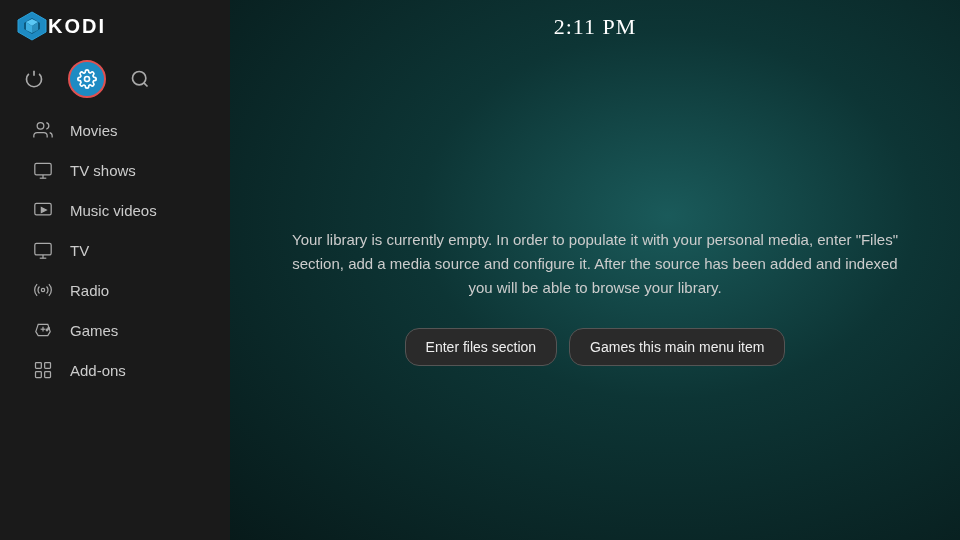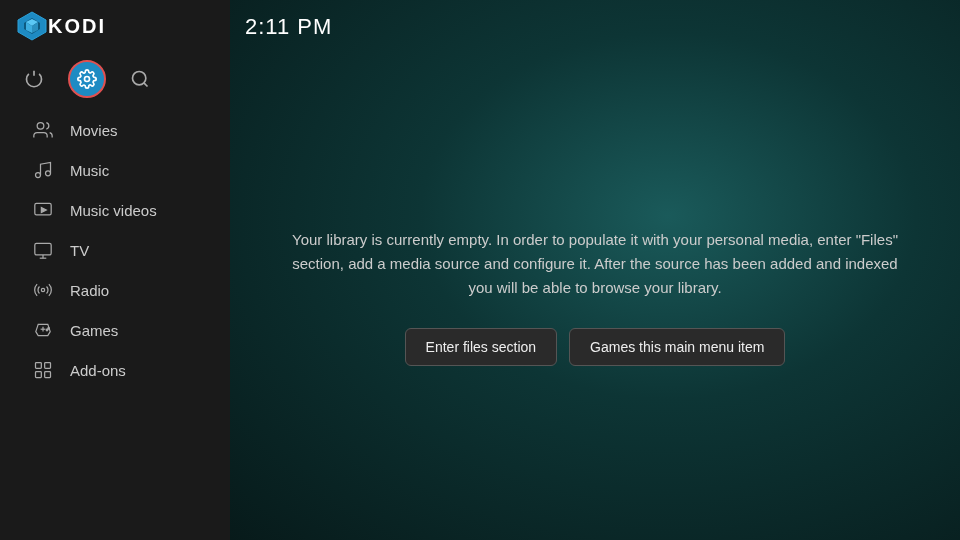--- a/index.html
+++ b/index.html
@@ -109,22 +109,23 @@
       flex: 1;
       height: 540px;
       background: radial-gradient(ellipse at 60% 40%, #1a5a5a 0%, #0d3535 40%, #071a1a 100%);
       display: flex;
       flex-direction: column;
       position: relative;
     }
 
     .topbar {
       display: flex;
-      justify-content: flex-start;
+      justify-content: center;
       padding: 14px 15px;
+      font-family: Liberation Serif, serif;
     }
 
     .time-display {
       color: #fff;
       font-size: 22px;
       font-weight: 300;
       letter-spacing: 1px;
     }
 
     .content-area {
@@ -150,21 +151,21 @@
       gap: 12px;
     }
 
     .action-btn {
       background: #2a2a2a;
       color: #eee;
       border: 1px solid #555;
       padding: 10px 20px;
       font-size: 14px;
       cursor: pointer;
-      border-radius: 6px;
+      border-radius: 14px;
     }
   </style>
 </head>
 <body>
 
 <div class="sidebar">
   <div class="sidebar-header">
     <div class="kodi-logo">
       <svg class="kodi-icon-svg" viewBox="0 0 32 32">
         <polygon points="16,2 30,10 30,22 16,30 2,22 2,10" fill="#1e8bc3" stroke="#2aa0d8" stroke-width="1"></polygon>
@@ -204,31 +205,31 @@
         <svg width="20" height="20" viewBox="0 0 24 24" fill="none" stroke="#aaa" stroke-width="1.5">
           <path d="M17 21v-2a4 4 0 0 0-4-4H5a4 4 0 0 0-4 4v2"></path>
           <circle cx="9" cy="7" r="4"></circle>
           <path d="M23 21v-2a4 4 0 0 0-3-3.87"></path>
           <path d="M16 3.13a4 4 0 0 1 0 7.75"></path>
         </svg>
       </div>
       <span class="nav-item-label">Movies</span>
     </div>
 
-
-    <div class="nav-item">
-      <div class="nav-item-icon">
-        <svg width="20" height="20" viewBox="0 0 24 24" fill="none" stroke="#aaa" stroke-width="1.5">
-          <path d="M9 18V5l12-2v13"></path>
-          <circle cx="6" cy="18" r="3"></circle>
-          <circle cx="18" cy="16" r="3"></circle>
-        </svg>
-      </div>
-      <span class="nav-item-label">Music</span>
-    </div>
+    <div class="nav-item">
+      <div class="nav-item-icon">
+        <svg width="20" height="18" viewBox="0 0 24 22" fill="none" stroke="#aaa" stroke-width="1.5">
+          <rect x="2" y="3" width="20" height="14" rx="2"></rect>
+          <line x1="8" y1="21" x2="16" y2="21"></line>
+          <line x1="12" y1="17" x2="12" y2="21"></line>
+        </svg>
+      </div>
+      <span class="nav-item-label">TV shows</span>
+    </div>
+
 
     <div class="nav-item">
       <div class="nav-item-icon">
         <svg width="20" height="18" viewBox="0 0 24 22" fill="none" stroke="#aaa" stroke-width="1.5">
           <rect x="2" y="3" width="20" height="14" rx="2"></rect>
           <polygon points="10,8 16,11 10,14" fill="#aaa"></polygon>
         </svg>
       </div>
       <span class="nav-item-label">Music videos</span>
     </div>

